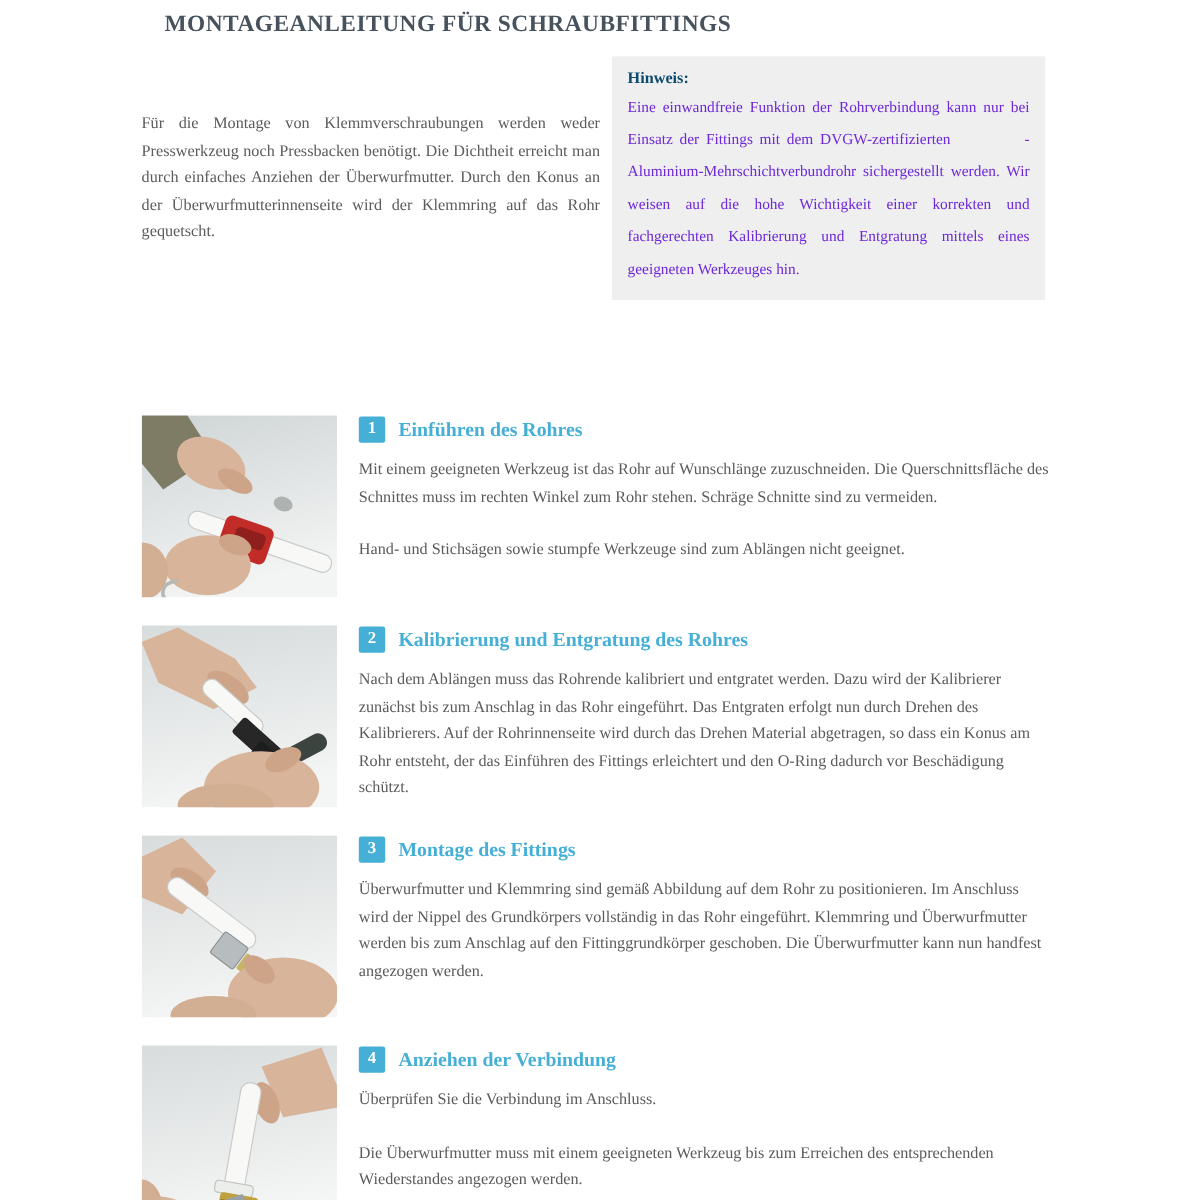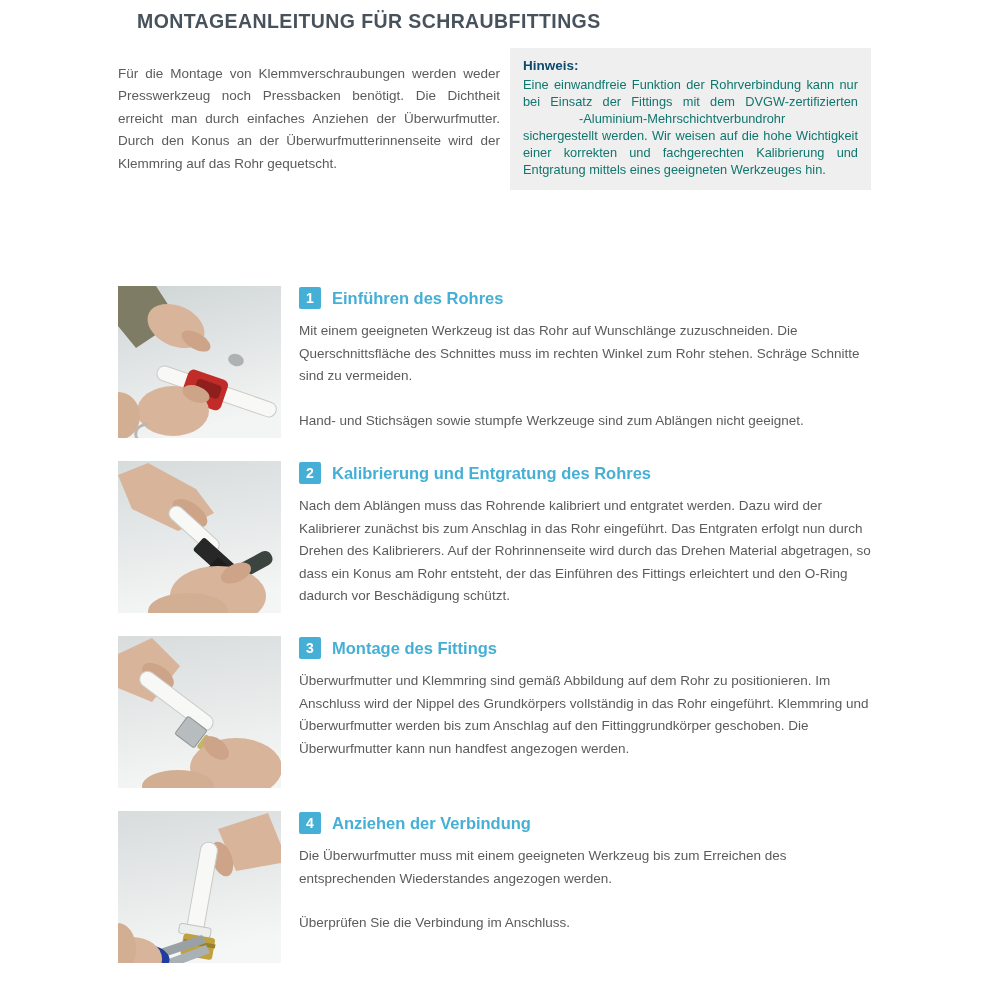--- a/index.html
+++ b/index.html
@@ -7,20 +7,21 @@
   body {
     width: 1000px; height: 1000px;
     font-family: "Liberation Sans", sans-serif;
     color: #5a5b5d;
     overflow: hidden;
   }
   .page {
     width: 1000px; height: 1000px;
     padding: 8px 118px 0 118px;
     position: relative;
+    font-family: Liberation Serif, serif;
   }
   .page-title {
     margin-left: 19px;
     margin-top: 2px;
     font-size: 19.5px;
     font-weight: bold;
     letter-spacing: 0.4px;
     color: #47525d;
   }
   .intro-row {
@@ -46,23 +47,23 @@
     align-self: flex-start;
   }
   .note-label {
     color: #0c4a6e;
     font-weight: bold;
     font-size: 13.5px;
     margin-bottom: 3px;
   }
   .note-text {
     font-size: 12.8px;
-    line-height: 17px;
+    line-height: 27px;
     text-align: justify;
-    color: #0f766e;
+    color: #6d28d9;
   }
   .brand-gap {
     display: inline-block;
     width: 56px;
     height: 1px;
   }
   .step {
     display: flex;
     gap: 18px;
     margin-bottom: 23px;
@@ -236,18 +237,18 @@
         <ellipse cx="38" cy="146" rx="14" ry="10" fill="#1f3c9e" transform="rotate(22 38 146)"></ellipse>
         <ellipse cx="14" cy="148" rx="30" ry="22" fill="#d8b49a"></ellipse>
         <ellipse cx="0" cy="138" rx="18" ry="26" fill="#d2ae93"></ellipse>
       </svg>
     </div>
     <div class="step-body">
       <div class="step-head">
         <div class="step-badge">4</div>
         <div class="step-title">Anziehen der Verbindung</div>
       </div>
+      <p>Überprüfen Sie die Verbindung im Anschluss.</p>
       <p>Die Überwurfmutter muss mit einem geeigneten Werkzeug bis zum Erreichen des entsprechenden Wiederstandes angezogen werden.</p>
-      <p>Überprüfen Sie die Verbindung im Anschluss.</p>
     </div>
   </div>
 
 </div>
 
 </body></html>

